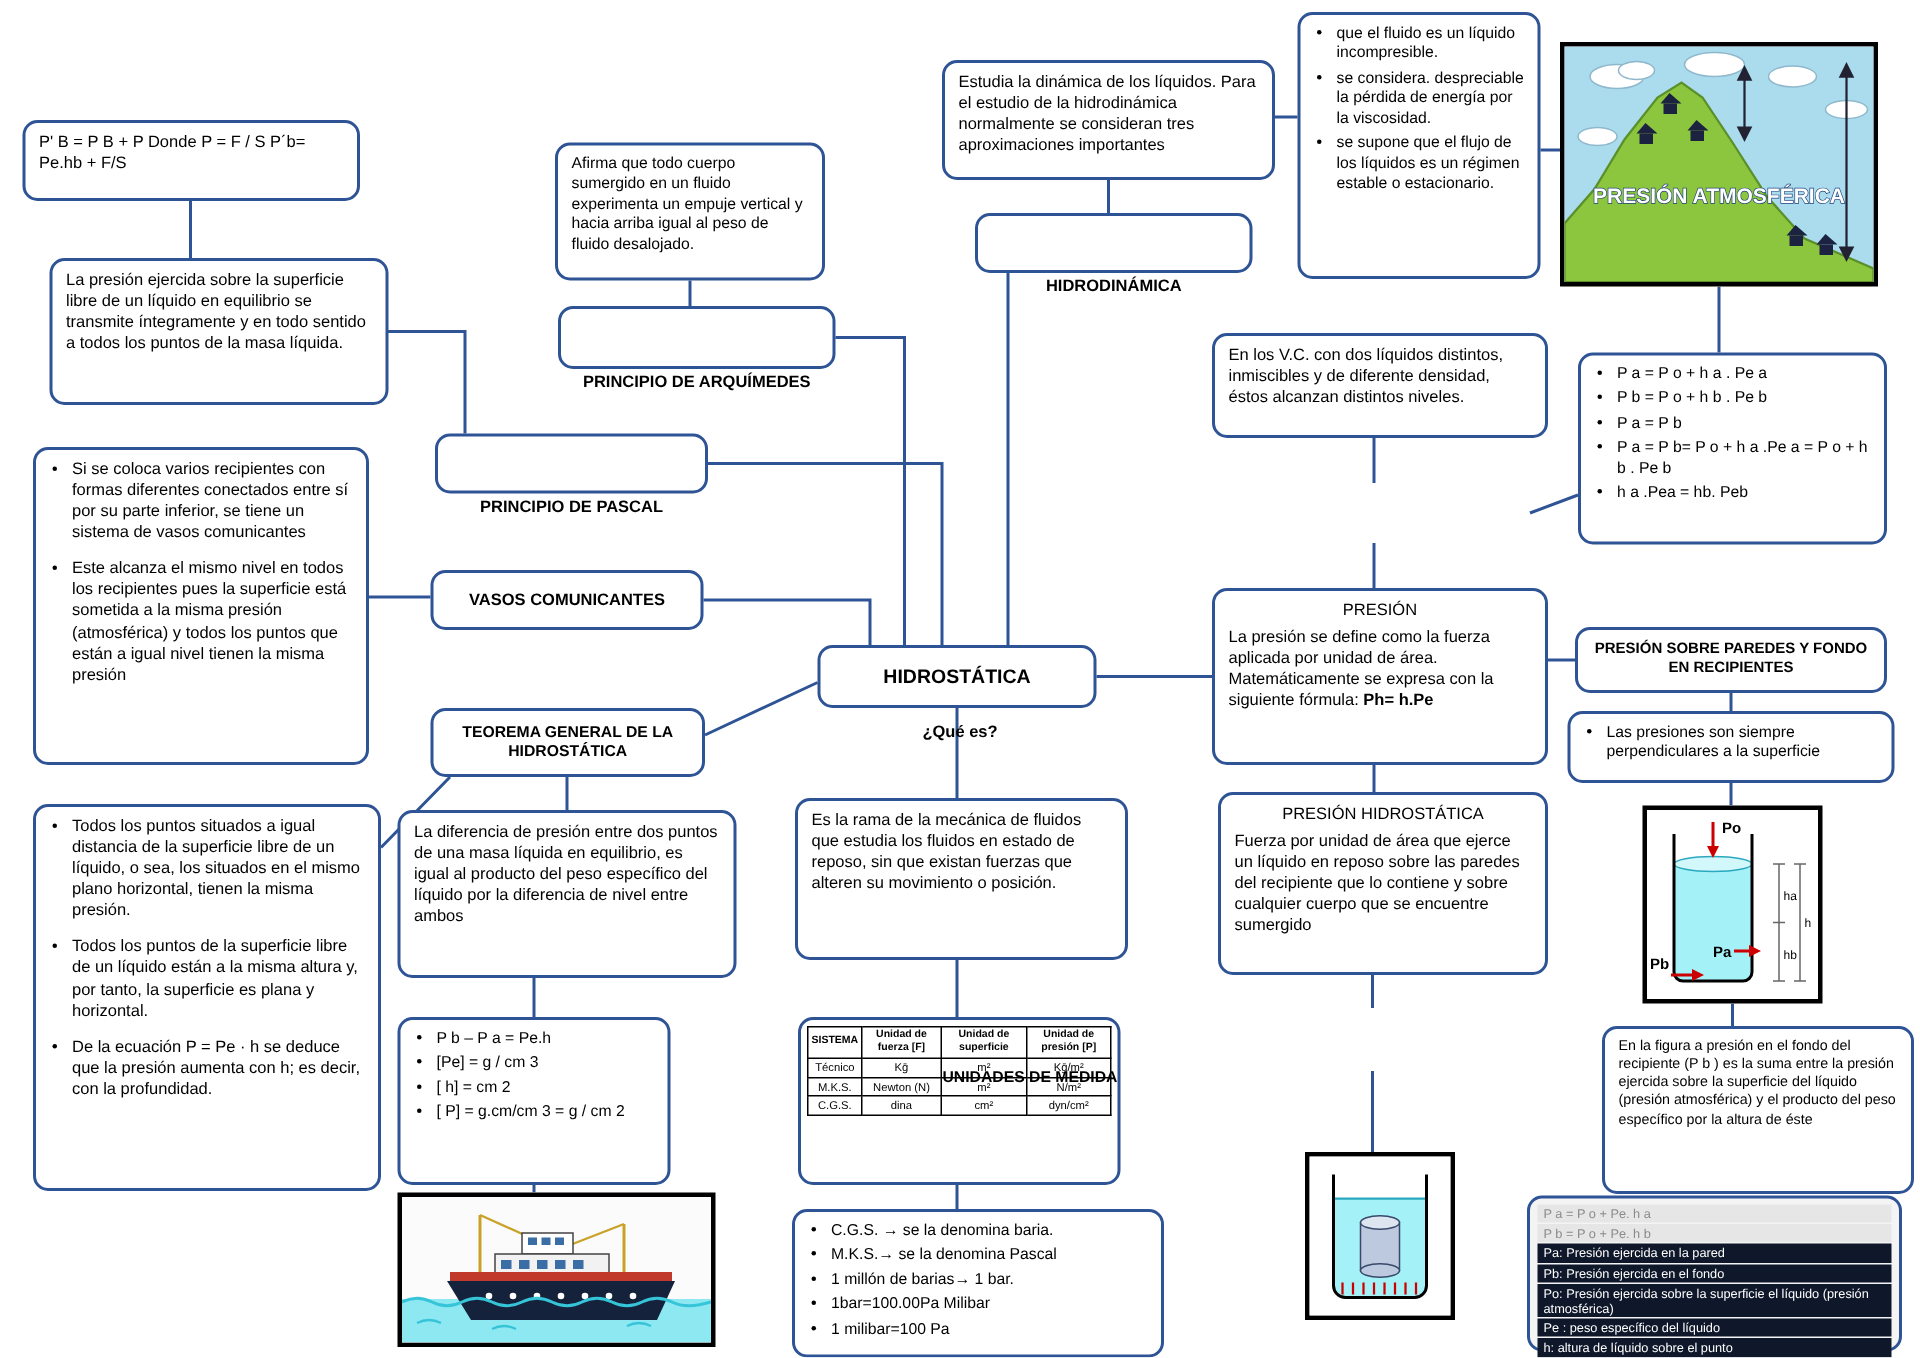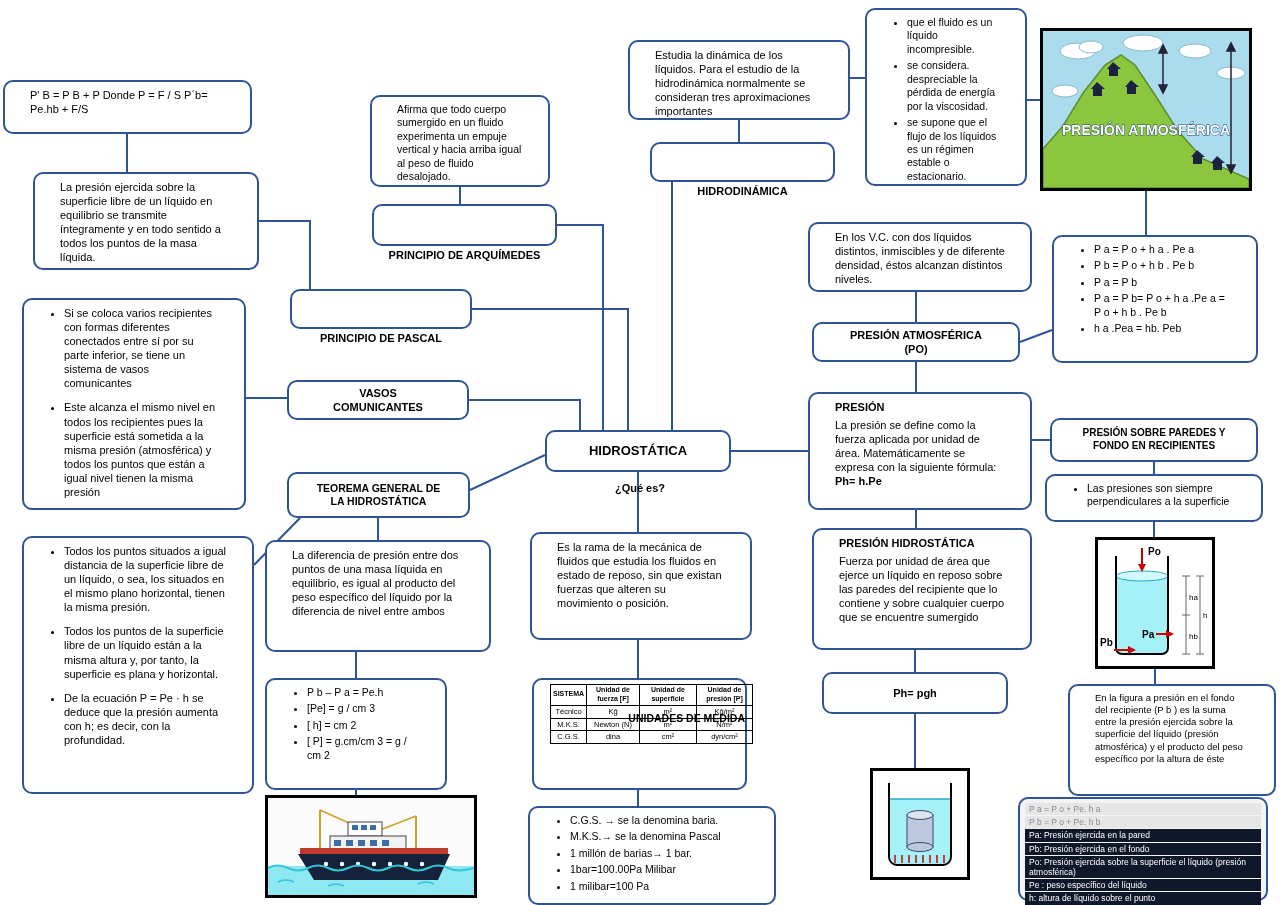--- a/index.html
+++ b/index.html
@@ -1,35 +1,35 @@
 <!DOCTYPE html>
 <html><head>
 <meta charset="utf-8">
 <style>
   html,body{margin:0;padding:0;background:#fff;font-family:"Liberation Sans",sans-serif;color:#000;}
   #canvas{position:relative;width:1280px;height:905px;background:#fff;overflow:hidden;}
   #connectors{position:absolute;left:0;top:0;z-index:0;}
   .node{position:absolute;box-sizing:border-box;background:#fff;border:2px solid #2e5496;border-radius:10px;
-        padding:6px 25px;font-size:11px;line-height:1.28;z-index:1;}
+        padding:6px 9px;font-size:11px;line-height:1.28;z-index:1;}
   .center{display:flex;align-items:center;justify-content:center;text-align:center;}
   .bold{font-weight:700;}
   .caption{position:absolute;z-index:1;font-size:11px;font-weight:700;text-align:center;}
   .node p{margin:0;}
-  .node .title{font-weight:700;text-align:left;margin-bottom:4px;}
+  .node .title{font-weight:400;text-align:center;margin-bottom:4px;}
   ul{margin:0;padding-left:15px;}
   ul.spaced li{margin-bottom:10px;}
   ul.spaced li:last-child{margin-bottom:0;}
   ul.semi li{margin-bottom:3px;}
   ul.plain{list-style:none;padding-left:0;}
   .legend{padding:4px 5px;background:#f4f4f4;}
   .legend ul li{background:#0f172a;color:#fff;font-size:8.5px;line-height:1.2;padding:1px 4px;margin-bottom:1px;}
   .legend ul li:nth-child(-n+2){background:#e6e6e6;color:#8a8a8a;}
   .imgbox{position:absolute;box-sizing:border-box;border:3px solid #000;background:#fff;z-index:1;}
   .imgbox svg{display:block;width:100%;height:100%;}
-  table.units{border-collapse:collapse;width:100%;font-size:7.5px;margin-left:12px;}
+  table.units{border-collapse:collapse;width:100%;font-size:7.5px;}
   table.units th,table.units td{border:1px solid #000;padding:1px 2px;text-align:center;}
   table.units th{font-size:7px;}
 </style>
 </head>
 <body>
 
 <div id="canvas">
 
   <svg id="connectors" width="1280" height="905" viewBox="0 0 1280 905">
     <g fill="none" stroke="#2e5496" stroke-width="2">
@@ -60,21 +60,21 @@
       <polyline points="1032,440 1050,440"></polyline>
       <polyline points="1154,462 1154,474"></polyline>
       <polyline points="1154,522 1154,537"></polyline>
       <polyline points="916,510 916,528"></polyline>
       <polyline points="915,650 915,672"></polyline>
       <polyline points="915,714 915,768"></polyline>
       <polyline points="1155,669 1155,684"></polyline>
     </g>
   </svg>
 
-  <div class="node" style="left:3px;top:80px;width:249px;height:54px">
+  <div class="node" style="left:15px;top:80px;width:225px;height:54px">
     <p>P' B = P B + P Donde P = F / S P´b= Pe.hb + F/S</p>
   </div>
 
   <div class="node" style="left:33px;top:172px;width:226px;height:98px">
     <p>La presión ejercida sobre la superficie libre de un líquido en equilibrio se transmite íntegramente y en todo sentido a todos los puntos de la masa líquida.</p>
   </div>
 
   <div class="node" style="left:22px;top:298px;width:224px;height:212px">
     <ul class="spaced">
         <li>Si se coloca varios recipientes con formas diferentes conectados entre sí por su parte inferior, se tiene un sistema de vasos comunicantes</li>
@@ -257,41 +257,39 @@
   <div class="node" style="left:1052px;top:235px;width:206px;height:128px;font-size:10.5px">
     <ul class="semi">
         <li>P a = P o + h a . Pe a</li>
         <li>P b = P o + h b . Pe b</li>
         <li>P a = P b</li>
         <li>P a = P b= P o + h a .Pe a = P o + h b . Pe b</li>
         <li>h a .Pea = hb. Peb</li>
       </ul>
   </div>
 
-  <div class="node center bold" style="left:812px;top:322px;width:208px;height:40px">PRESIÓN ATMOSFÉRICA (PO)</div>
 
   <div class="node" style="left:808px;top:392px;width:224px;height:118px">
     <div class="title">PRESIÓN</div>
     <p><span>La presión se define como la fuerza aplicada por unidad de área. Matemáticamente se expresa con la siguiente fórmula: </span><b>Ph= h.Pe</b></p>
   </div>
 
   <div class="node center bold" style="left:1050px;top:418px;width:208px;height:44px;font-size:10px">PRESIÓN SOBRE PAREDES Y FONDO EN RECIPIENTES</div>
 
   <div class="node" style="left:812px;top:528px;width:220px;height:122px">
     <div class="title">PRESIÓN HIDROSTÁTICA</div>
     <p>Fuerza por unidad de área que ejerce un líquido en reposo sobre las paredes del recipiente que lo contiene y sobre cualquier cuerpo que se encuentre sumergido</p>
   </div>
 
   <div class="node" style="left:1045px;top:474px;width:218px;height:48px;font-size:10.5px">
     <ul>
         <li>Las presiones son siempre perpendiculares a la superficie</li>
       </ul>
   </div>
 
-  <div class="node center bold" style="left:822px;top:672px;width:186px;height:42px">Ph= pgh</div>
 
   <div class="imgbox" style="left:1095px;top:537px;width:120px;height:132px">
     <svg viewBox="0 0 114 126">
       <rect width="114" height="126" fill="#ffffff"></rect>
       <path d="M18,36 h52 v72 a6,6 0 0 1 -6,6 h-40 a6,6 0 0 1 -6,-6 z" fill="#a5f1f8"></path>
       <ellipse cx="44" cy="36" rx="26" ry="5" fill="#d2f8fb" stroke="#2aa8bf" stroke-width="1"></ellipse>
       <path d="M18,16 v92 a6,6 0 0 0 6,6 h40 a6,6 0 0 0 6,-6 v-92" fill="none" stroke="#000" stroke-width="2"></path>
       <line x1="44" y1="8" x2="44" y2="26" stroke="#cc0000" stroke-width="2"></line>
       <polygon points="44,32 40,24 48,24" fill="#cc0000"></polygon>
       <text x="50" y="15" font-size="10" font-weight="bold">Po</text>

